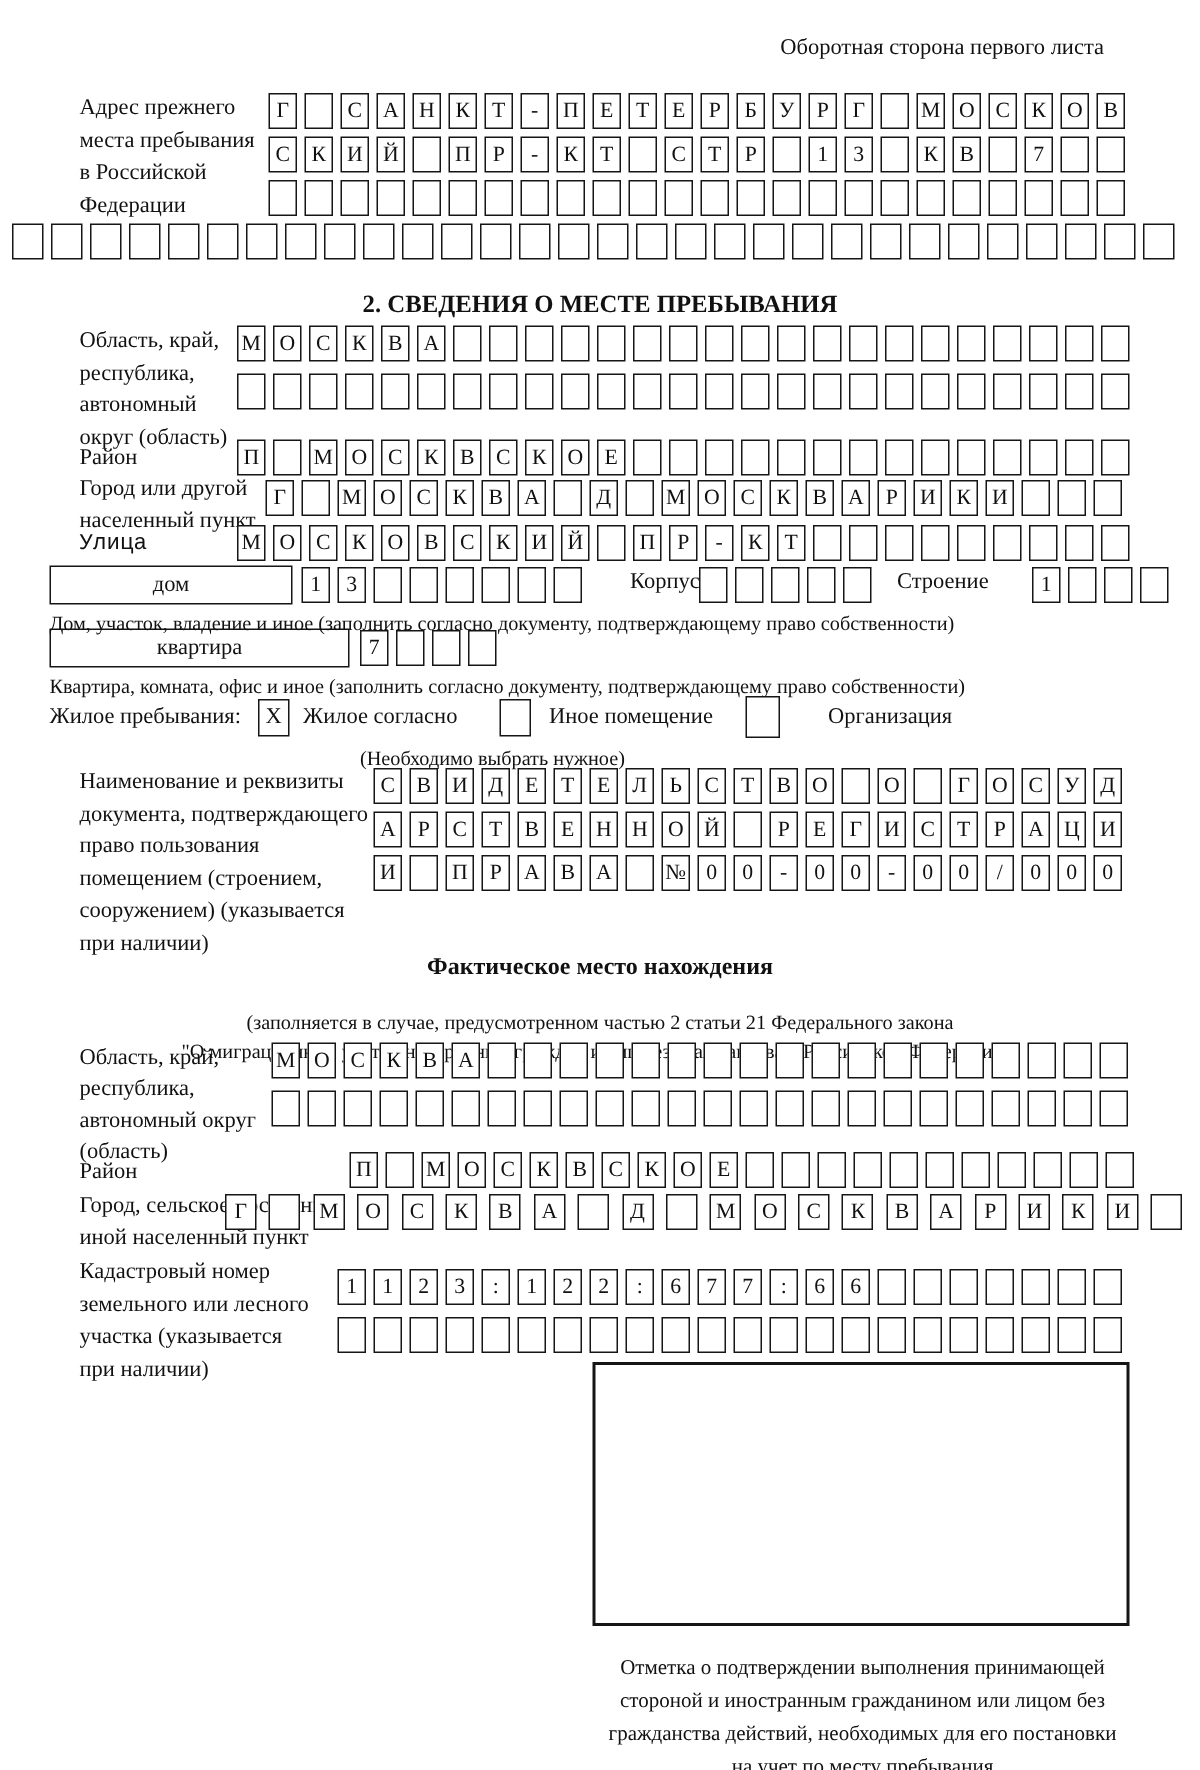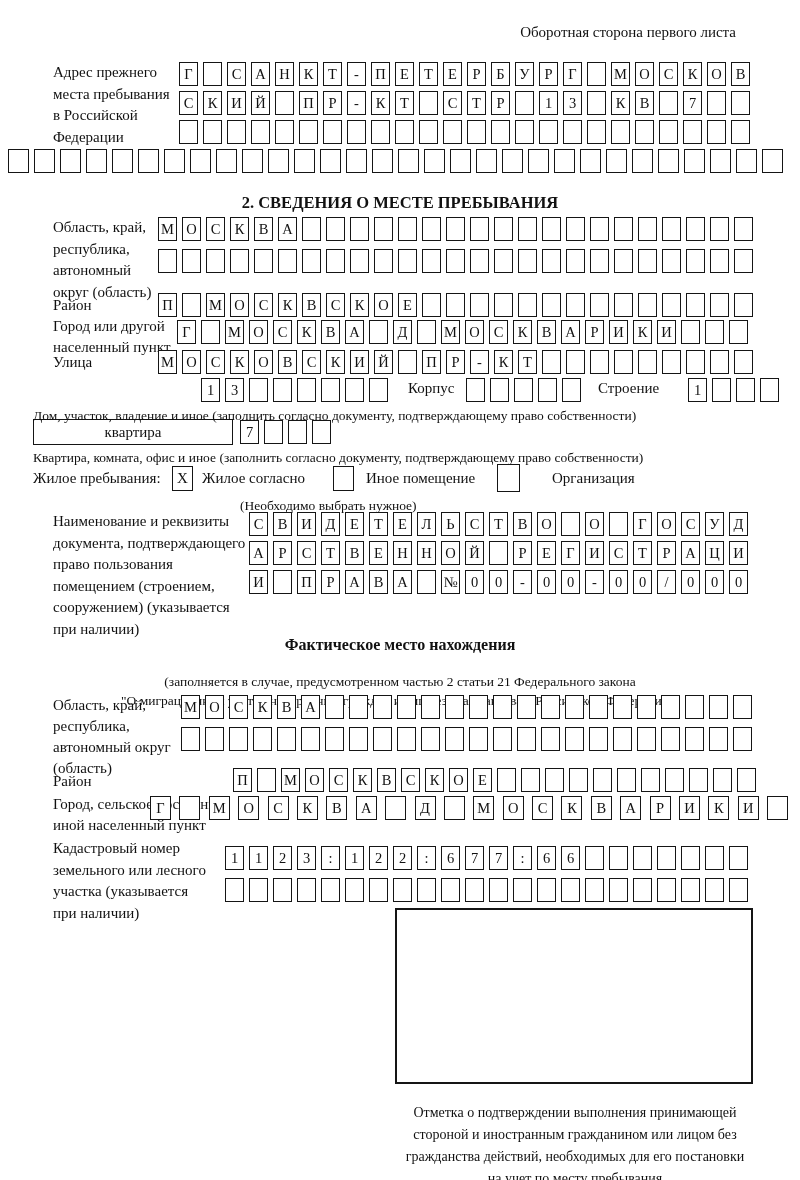--- a/index.html
+++ b/index.html
@@ -271,21 +271,21 @@
       <span class="cell">А</span>
       <span class="cell">Р</span>
       <span class="cell">И</span>
       <span class="cell">К</span>
       <span class="cell">И</span>
       <span class="cell"></span>
       <span class="cell"></span>
       <span class="cell"></span>
     </div>
 
-  <div class="abs lbl" style="left:33px;top:352px;">Улица</div>
+  <div class="abs lbl" style="left:33px;top:352px;font-family:Liberation Mono, monospace;">Улица</div>
   <div class="abs cellrow" style="left:158px;top:350px;">
       <span class="cell">М</span>
       <span class="cell">О</span>
       <span class="cell">С</span>
       <span class="cell">К</span>
       <span class="cell">О</span>
       <span class="cell">В</span>
       <span class="cell">С</span>
       <span class="cell">К</span>
       <span class="cell">И</span>
@@ -300,31 +300,32 @@
       <span class="cell"></span>
       <span class="cell"></span>
       <span class="cell"></span>
       <span class="cell"></span>
       <span class="cell"></span>
       <span class="cell"></span>
       <span class="cell"></span>
       <span class="cell"></span>
     </div>
 
+  <div class="abs widebox" style="left:33px;top:377px;width:162px;">дом</div>
   <div class="abs cellrow" style="left:201px;top:378px;">
       <span class="cell">1</span>
       <span class="cell">3</span>
       <span class="cell"></span>
       <span class="cell"></span>
       <span class="cell"></span>
       <span class="cell"></span>
       <span class="cell"></span>
       <span class="cell"></span>
     </div>
-  <div class="abs" style="left:408px;top:380px;font-size:15px;">Корпус</div>
+  <div class="abs" style="left:420px;top:380px;font-size:15px;">Корпус</div>
   <div class="abs cellrow" style="left:466px;top:378px;">
       <span class="cell"></span>
       <span class="cell"></span>
       <span class="cell"></span>
       <span class="cell"></span>
       <span class="cell"></span>
     </div>
   <div class="abs" style="left:598px;top:380px;font-size:15px;">Строение</div>
   <div class="abs cellrow" style="left:688px;top:378px;">
       <span class="cell">1</span>

